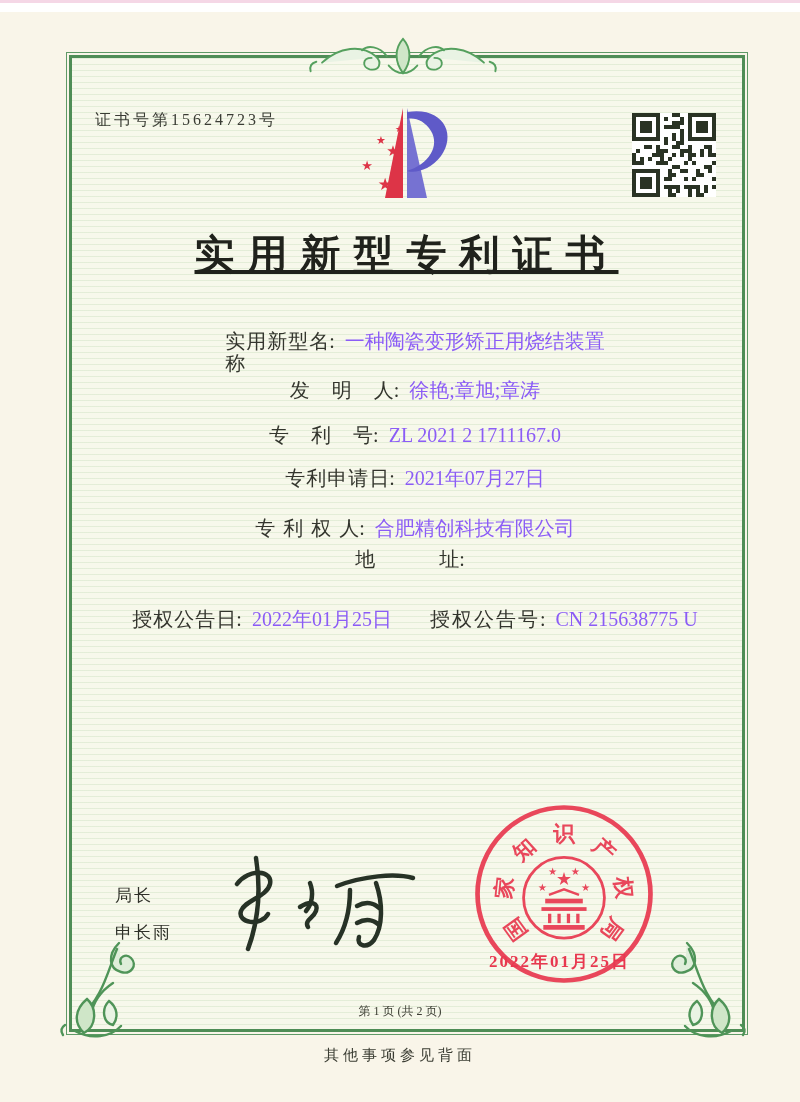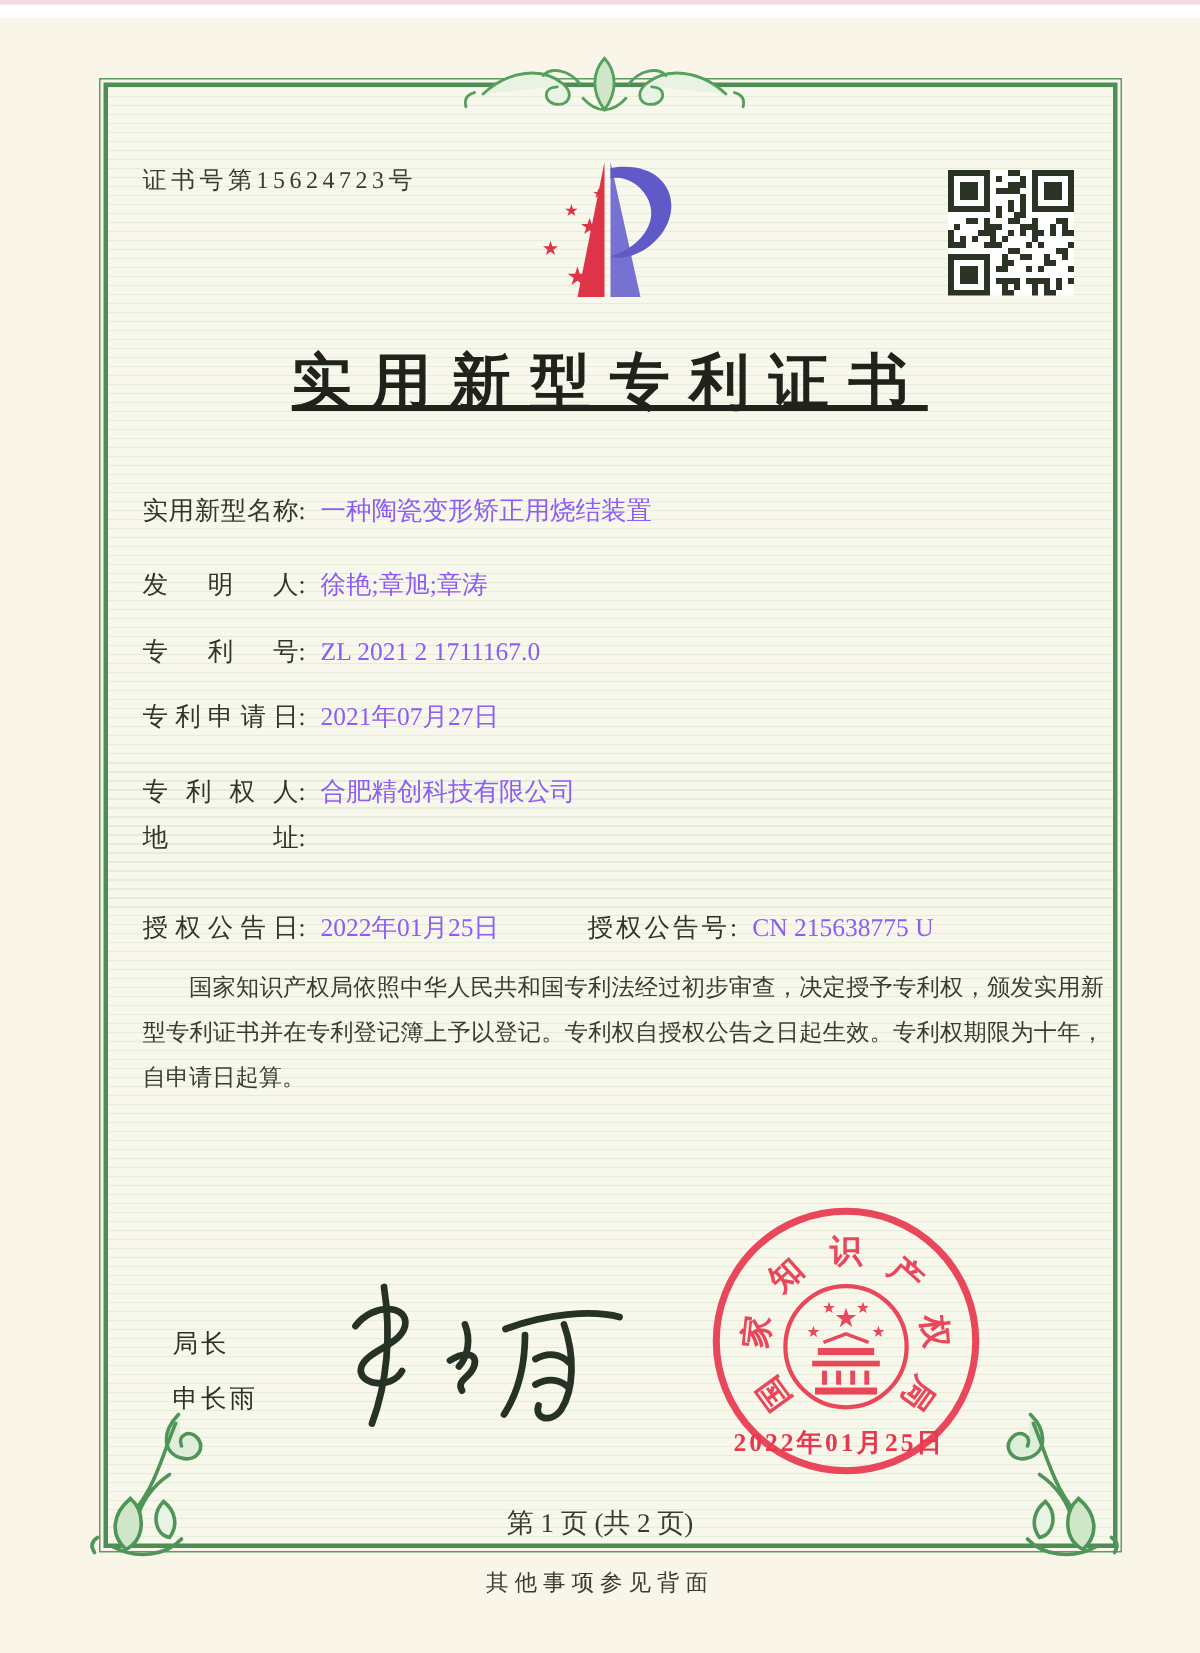--- a/index.html
+++ b/index.html
@@ -29,39 +29,39 @@
   .cert-no{position:absolute;left:95px;top:110px;font-size:16px;letter-spacing:3px;color:#3a3c34;}
 
   .logo{position:absolute;left:343px;top:104px;width:120px;height:108px;}
   .qr{position:absolute;left:632px;top:113px;width:84px;height:84px;}
 
   .title{
     position:absolute;left:0;top:227px;width:800px;text-align:center;
     font-size:40px;font-weight:700;letter-spacing:13px;color:#20221c;text-indent:13px;text-decoration:underline;
   }
 
-  .row{position:absolute;left:95px;width:640px;font-size:17px;line-height:22px;display:flex;}
+  .row{position:absolute;left:95px;width:640px;font-size:20px;line-height:22px;display:flex;justify-content:center;}
   .f-label{display:inline-block;width:104px;text-align:justify;text-align-last:justify;flex:none;color:#33352d;}
   .f-colon{flex:none;margin-right:10px;}
   .f-value{color:#8b5cf6;}
   .addr-value{width:517px;}
   .auth-value1{width:178px;flex:none;}
   .auth-label2{flex:none;letter-spacing:2px;}
 
   .paras{position:absolute;left:95px;top:644px;width:641px;font-size:15.5px;line-height:30px;text-align:justify;color:#3a3c32;}
   .paras p{margin:0;text-indent:2em;}
 
   .director-title{position:absolute;left:115px;top:884px;font-size:17px;letter-spacing:2px;color:#2f3129;text-align:right;}
   .director-name{position:absolute;left:115px;top:921px;font-size:17px;letter-spacing:2px;color:#2f3129;}
   .signature{position:absolute;left:215px;top:850px;width:215px;height:105px;}
 
   .seal{position:absolute;left:470px;top:800px;width:188px;height:188px;opacity:0.92;}
   .seal-date{position:absolute;left:489px;top:950px;font-size:17px;letter-spacing:2px;color:#e8384f;font-weight:600;}
 
-  .page-num{position:absolute;left:0;top:1003px;width:800px;text-align:center;font-size:18px;color:#3a3c32;}
+  .page-num{position:absolute;left:0;top:1003px;width:800px;text-align:center;font-size:12px;color:#3a3c32;}
   .back-note{position:absolute;left:0;top:1046px;width:800px;text-align:center;font-size:15px;letter-spacing:4px;color:#3a3c32;}
 
   .ornament-top{position:absolute;left:303px;top:33px;width:200px;height:46px;}
   .flourish{position:absolute;width:100px;height:100px;}
   .flourish.left{left:57px;top:941px;}
   .flourish.right{left:649px;top:941px;transform:scaleX(-1);}
 </style>
 </head>
 <body>
 
@@ -273,21 +273,20 @@
 <div class="row" style="top:608px">
   <span class="f-label">授权公告日</span>
     <span class="f-colon">:</span>
     <span class="f-value auth-value1">2022年01月25日</span>
     <span class="auth-label2">授权公告号</span>
     <span class="f-colon">:</span>
     <span class="f-value">CN 215638775 U</span>
 </div>
 
 <div class="paras">
-  <p>国家知识产权局依照中华人民共和国专利法经过初步审查，决定授予专利权，颁发实用新型专利证书并在专利登记簿上予以登记。专利权自授权公告之日起生效。专利权期限为十年，自申请日起算。</p>
 </div>
 
 <div class="director-title">局长</div>
 <div class="director-name">申长雨</div>
 
 <svg class="signature" viewBox="0 0 215 105">
   <g fill="none" stroke="#273226" stroke-width="4.5" stroke-linecap="round">
     <path d="M22,34 C34,18 58,20 55,34 C52,47 30,50 26,61 C22,73 46,77 53,64"></path>
     <path d="M41,8 C46,40 43,72 33,99"></path>
     <path d="M95,33 C99,43 97,54 91,61"></path>

